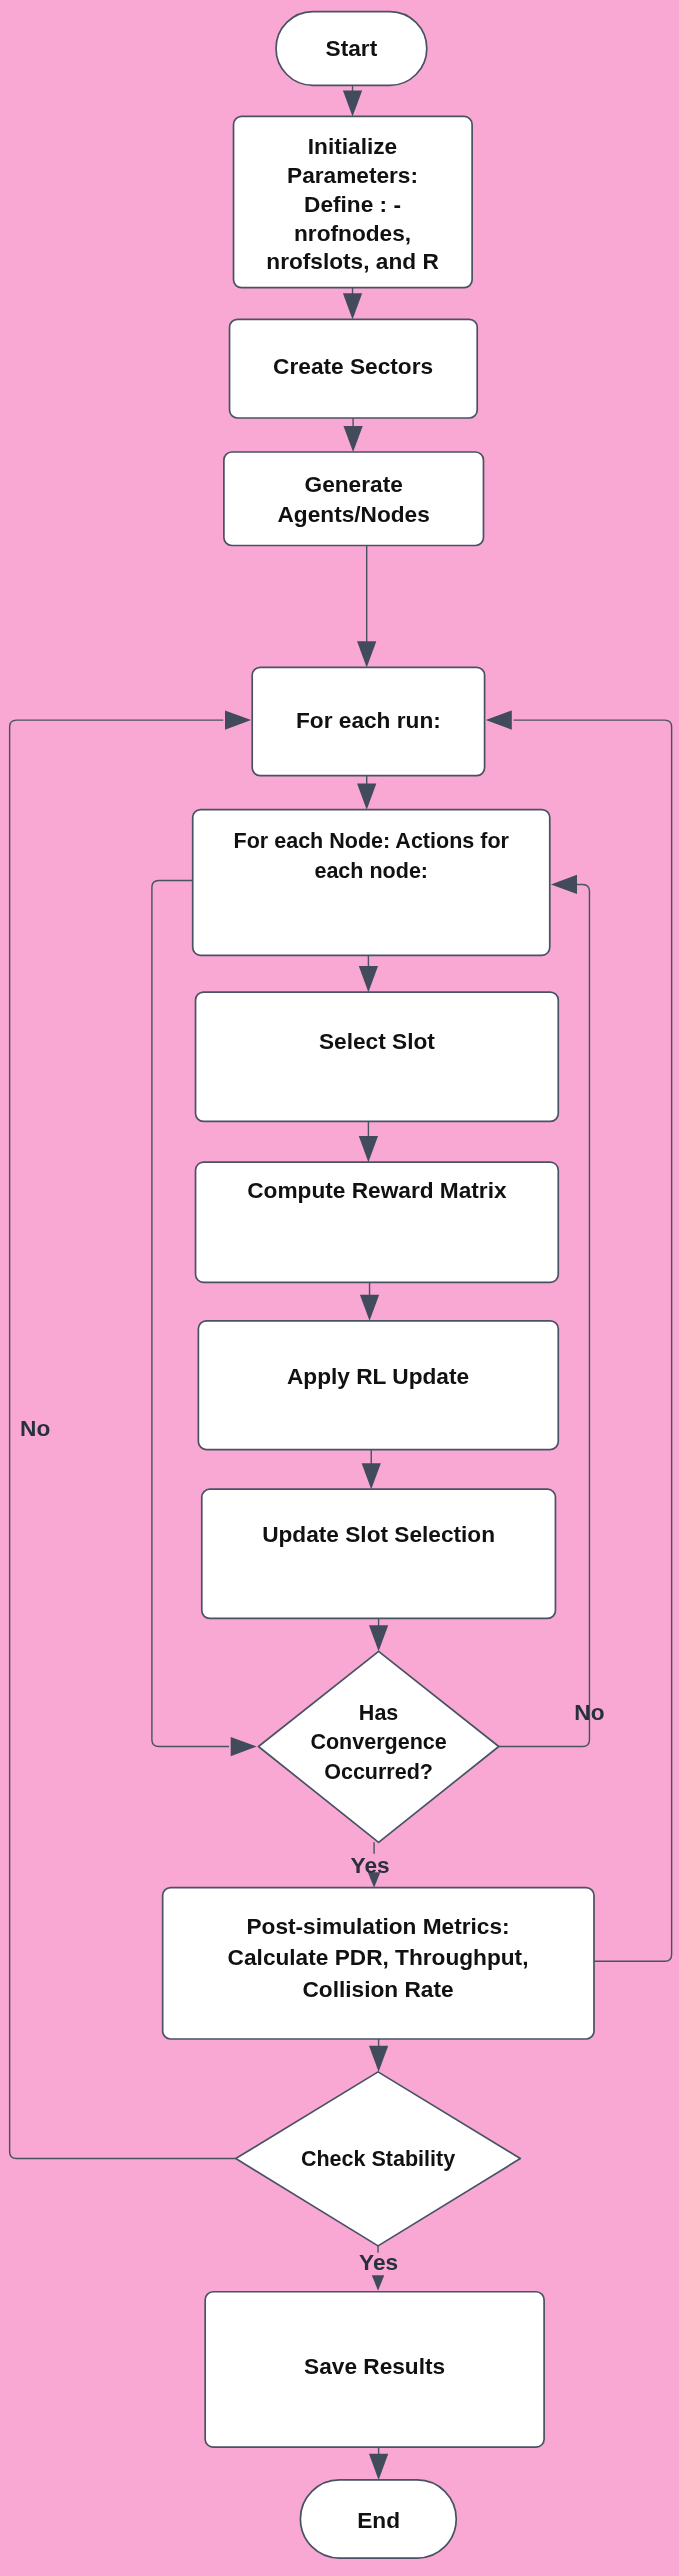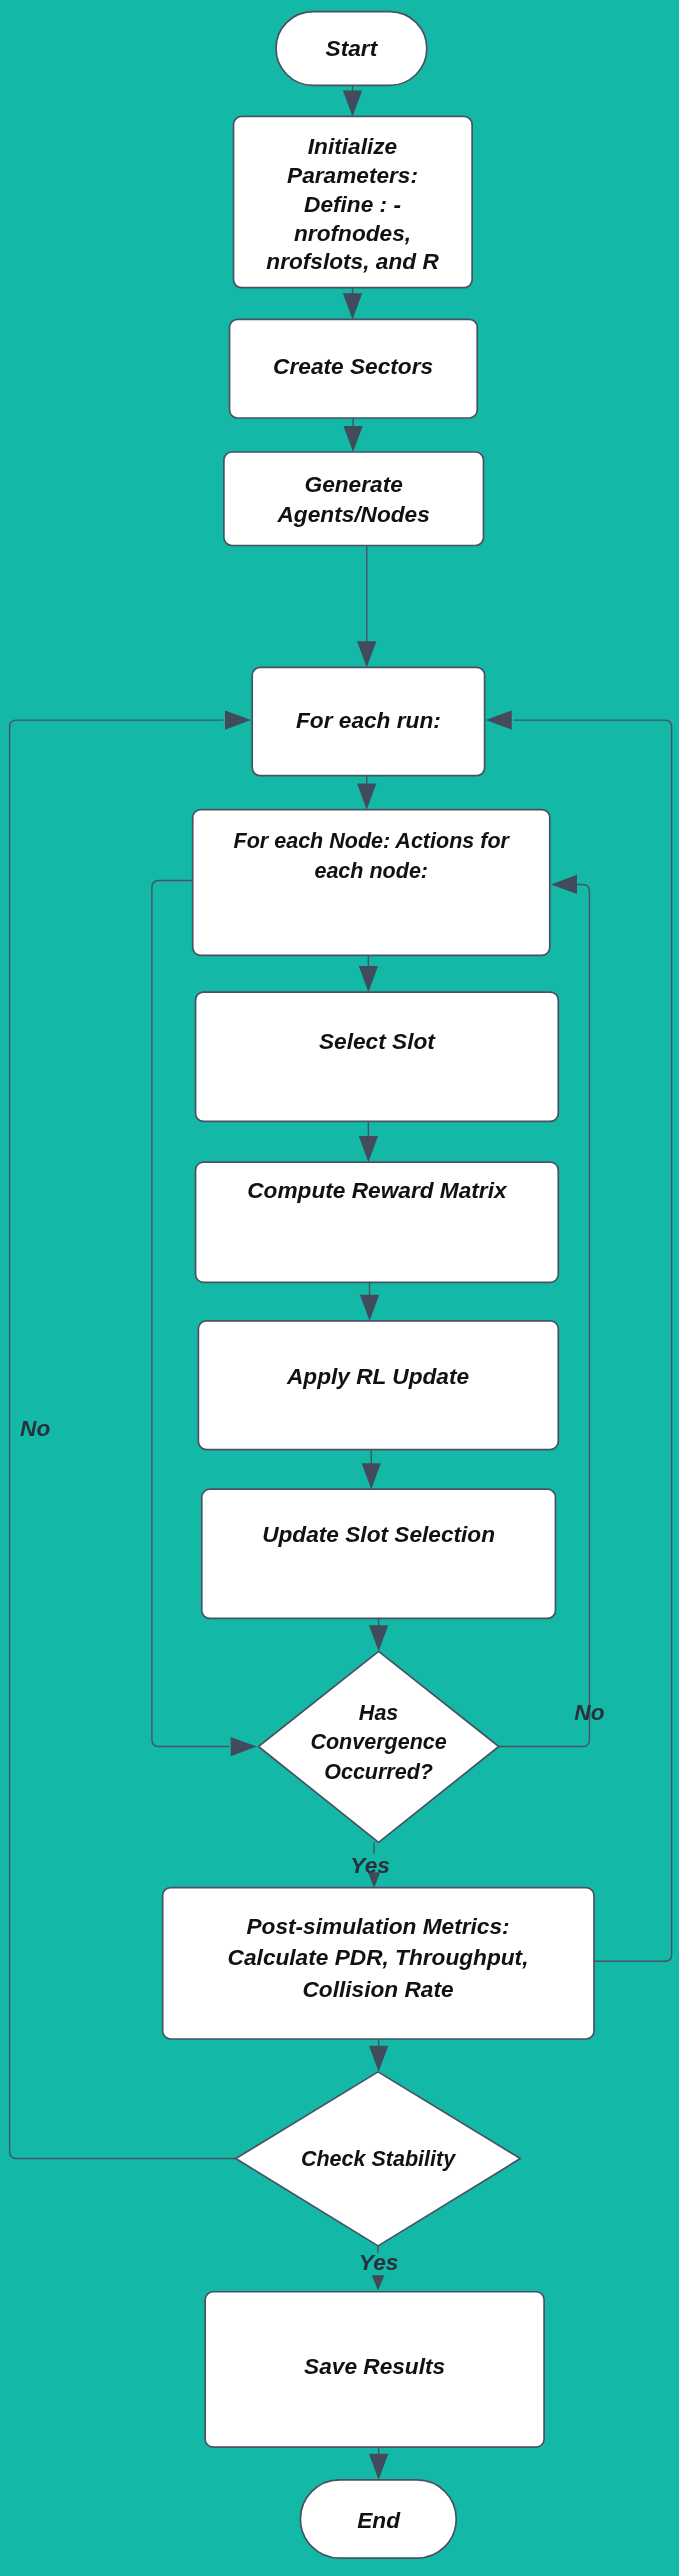--- a/index.html
+++ b/index.html
@@ -3,23 +3,22 @@
 <meta charset="utf-8">
 <style>
   html, body {
     margin: 0;
     padding: 0;
     background: #ffffff;
   }
   .canvas {
     width: 679px;
     height: 2576px;
-    background: #14b8a6;
+    background: #f9a8d4;
     position: relative;
-    font-style: italic;
   }
   svg { display: block; }
   .node-shape {
     fill: #ffffff;
     stroke: #485263;
     stroke-width: 3;
     stroke-linejoin: round;
   }
   .edge {
     fill: none;

